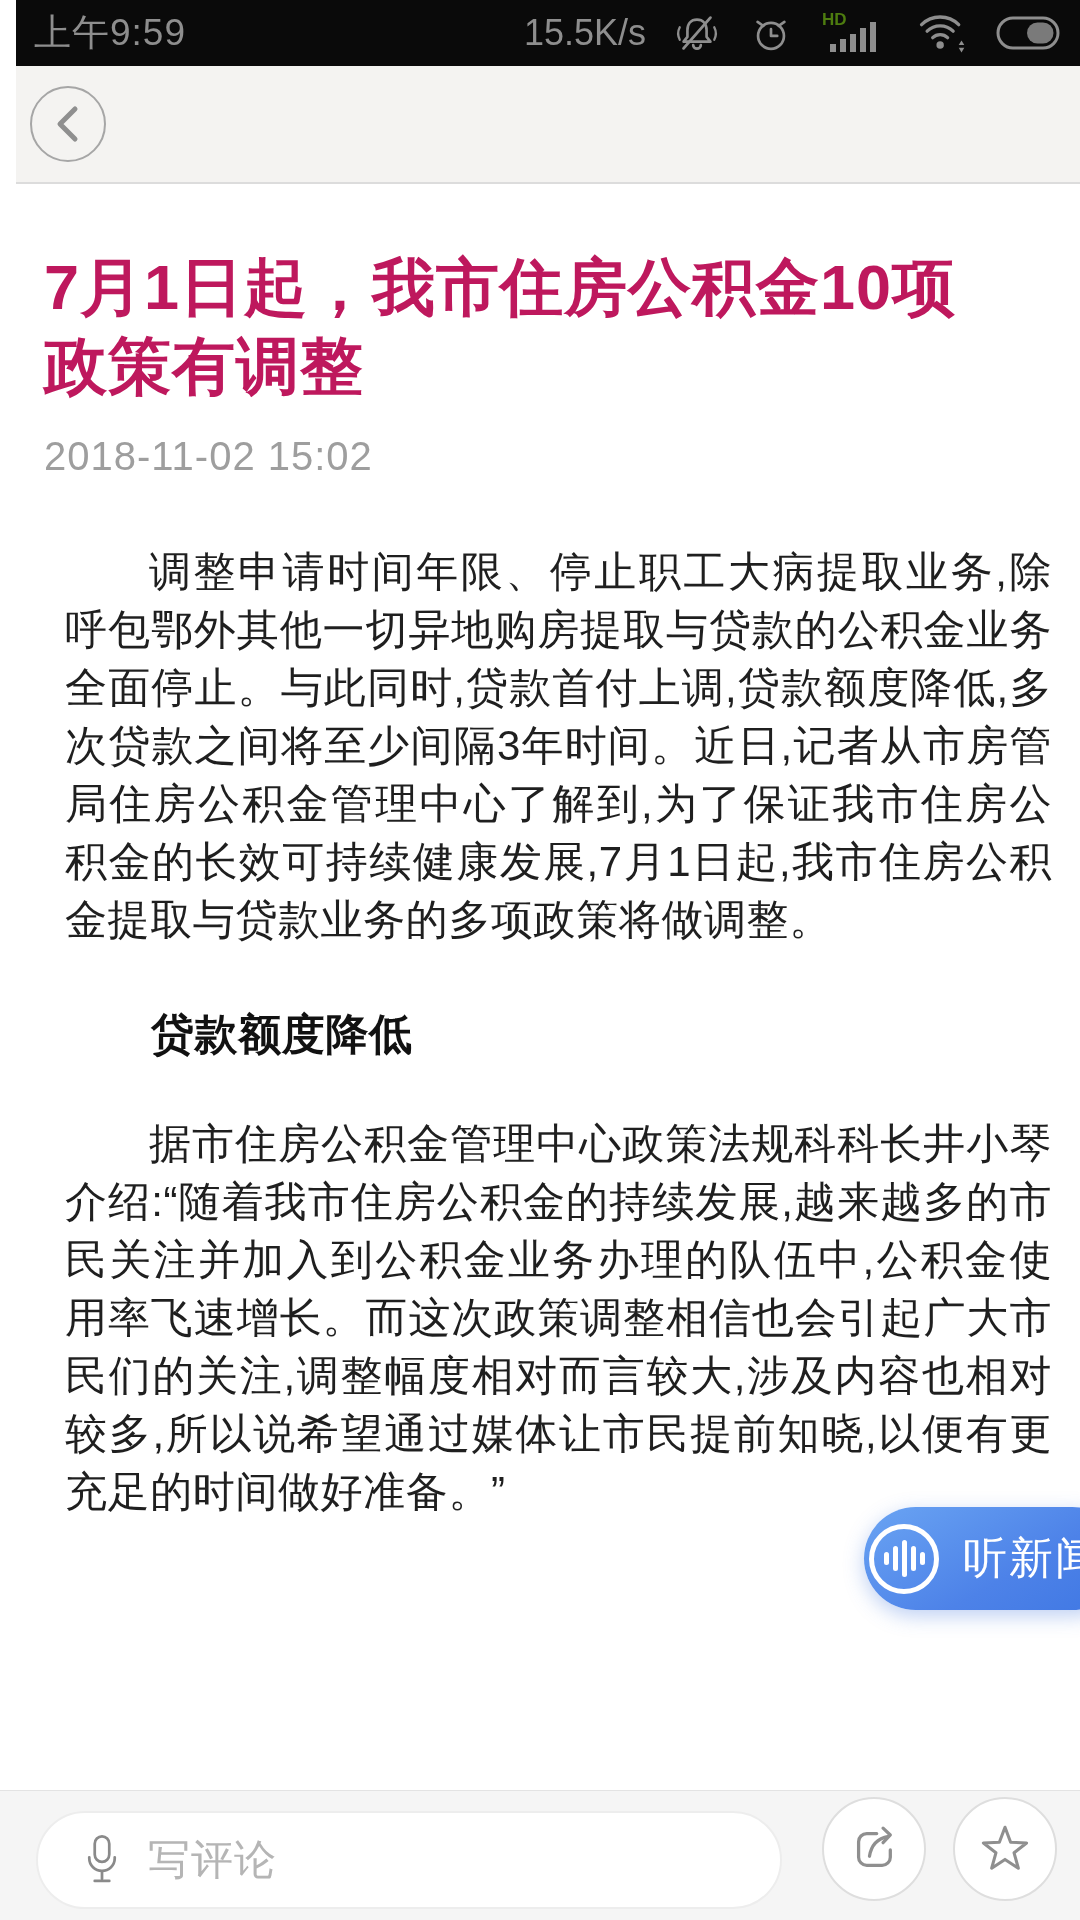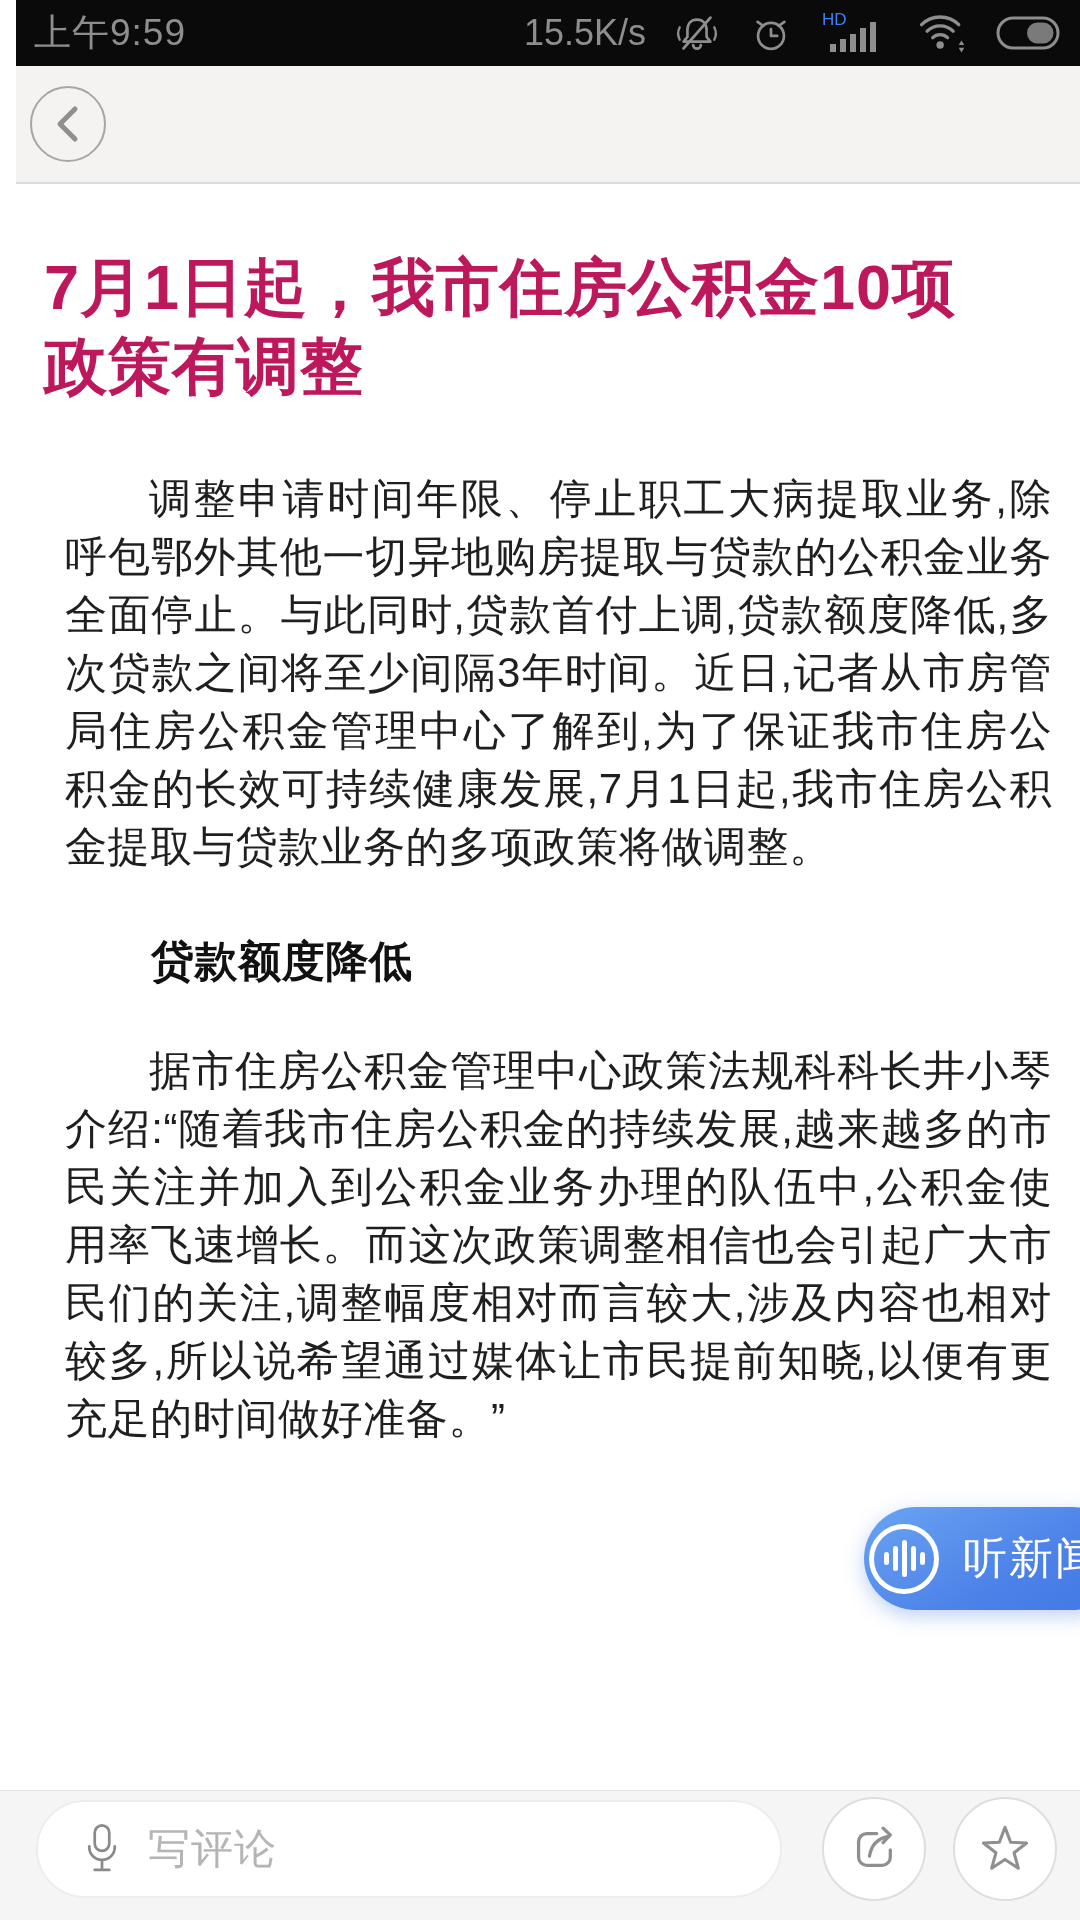--- a/index.html
+++ b/index.html
@@ -63,21 +63,21 @@
   .wave-bar { width:5px; border-radius:3px; background:#ffffff; }
   .wb1,.wb5 { height:13px; } .wb2,.wb4 { height:25px; } .wb3 { height:37px; }
   .listen-label { color:#ffffff; font-size:44px; margin-left:24px; letter-spacing:2px; }
 
   
   .bottom-bar {
     position:absolute; left:0; top:1790px; width:1080px; height:130px;
     background:#f5f5f5; border-top:1px solid #e3e3e3;
   }
   .comment-pill {
-    position:absolute; left:36px; top:9px; width:746px; height:98px;
+    position:absolute; left:36px; top:20px; width:746px; height:98px;
     background:#ffffff; border:2px solid #ededed; border-radius:49px;
     display:flex; align-items:center; padding-left:44px;
   }
   .comment-input {
     border:none; outline:none; background:transparent;
     font-size:42px; color:#333333; margin-left:26px; width:520px;
     font-family:"Liberation Sans","DejaVu Sans",sans-serif;
   }
   .comment-input::placeholder { color:#b5b5b5; letter-spacing:1px; }
   .round-btn {
@@ -104,21 +104,21 @@
         <path d="M42 18a14 14 0 0 1 0 13" fill="none" stroke="#8e8e8e" stroke-width="2.4" stroke-linecap="round"></path>
         <line x1="38" y1="8" x2="10" y2="40" stroke="#8e8e8e" stroke-width="3" stroke-linecap="round"></line>
       </svg>
       <svg class="sicon" width="46" height="46" viewBox="0 0 48 48">
         <circle cx="24" cy="27" r="13.5" fill="none" stroke="#8e8e8e" stroke-width="2.8"></circle>
         <path d="M24 20v7h6.5" fill="none" stroke="#8e8e8e" stroke-width="2.8" stroke-linecap="round" stroke-linejoin="round"></path>
         <line x1="10" y1="12.5" x2="16" y2="16.5" stroke="#8e8e8e" stroke-width="2.8" stroke-linecap="round"></line>
         <line x1="38" y1="12.5" x2="32" y2="16.5" stroke="#8e8e8e" stroke-width="2.8" stroke-linecap="round"></line>
       </svg>
       <span style="position:relative; display:block; width:66px; height:46px;">
-        <span style="position:absolute; left:0; top:0; font-size:17px; font-weight:400; color:#3b82f6;">HD</span>
+        <span style="position:absolute; left:0; top:0; font-size:17px; font-weight:700; color:#4d7c0f;">HD</span>
         <svg style="position:absolute; left:6px; bottom:2px;" width="58" height="36" viewBox="0 0 58 36">
           <rect x="2" y="26" width="6" height="8" fill="#8e8e8e"></rect>
           <rect x="12" y="21" width="6" height="13" fill="#8e8e8e"></rect>
           <rect x="22" y="16" width="6" height="18" fill="#8e8e8e"></rect>
           <rect x="32" y="10" width="6" height="24" fill="#8e8e8e"></rect>
           <rect x="42" y="4" width="6" height="30" fill="#8e8e8e"></rect>
         </svg>
       </span>
       <svg class="sicon" width="52" height="46" viewBox="0 0 56 46">
         <circle cx="26" cy="36" r="4" fill="#8e8e8e"></circle>
@@ -138,20 +138,21 @@
   <div class="app-header">
     <div class="back-btn">
       <svg width="34" height="46" viewBox="0 0 34 46">
         <polyline points="24,8 9,23 24,38" fill="none" stroke="#8f8f8f" stroke-width="5" stroke-linecap="round" stroke-linejoin="round"></polyline>
       </svg>
     </div>
   </div>
 
   <div class="article">
     <h1 class="article-title">7月1日起，我市住房公积金10项政策有调整</h1>
+    <div class="article-date">2018-11-02 15:02</div>
     <div class="article-body">
       <p>调整申请时间年限、停止职工大病提取业务,除呼包鄂外其他一切异地购房提取与贷款的公积金业务全面停止。与此同时,贷款首付上调,贷款额度降低,多次贷款之间将至少间隔3年时间。近日,记者从市房管局住房公积金管理中心了解到,为了保证我市住房公积金的长效可持续健康发展,7月1日起,我市住房公积金提取与贷款业务的多项政策将做调整。</p>
       <h2 class="section-heading">贷款额度降低</h2>
       <p>据市住房公积金管理中心政策法规科科长井小琴介绍:“随着我市住房公积金的持续发展,越来越多的市民关注并加入到公积金业务办理的队伍中,公积金使用率飞速增长。而这次政策调整相信也会引起广大市民们的关注,调整幅度相对而言较大,涉及内容也相对较多,所以说希望通过媒体让市民提前知晓,以便有更充足的时间做好准备。”</p>
     </div>
   </div>
 
   <div class="listen-btn">
     <div class="listen-circle">
       <span class="wave-bar wb1"></span>

